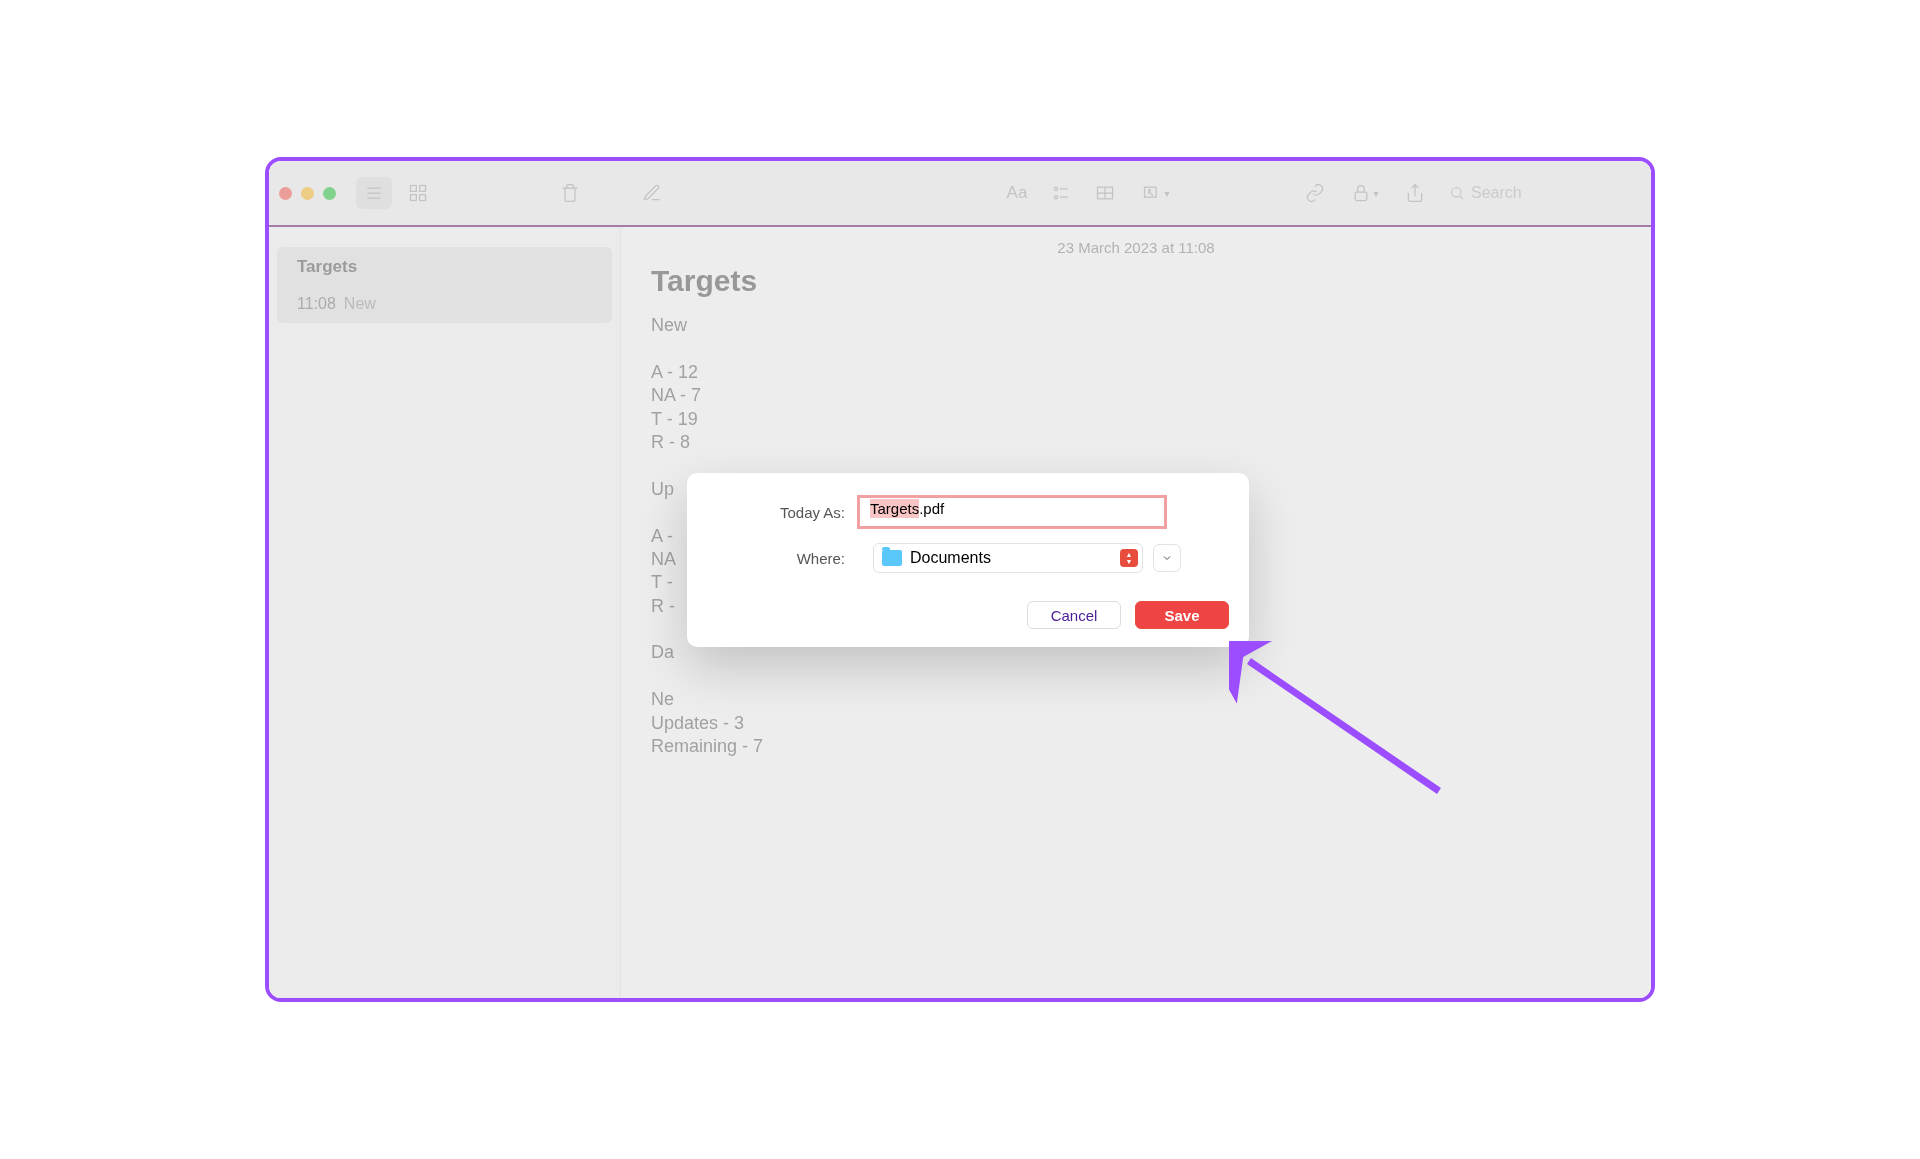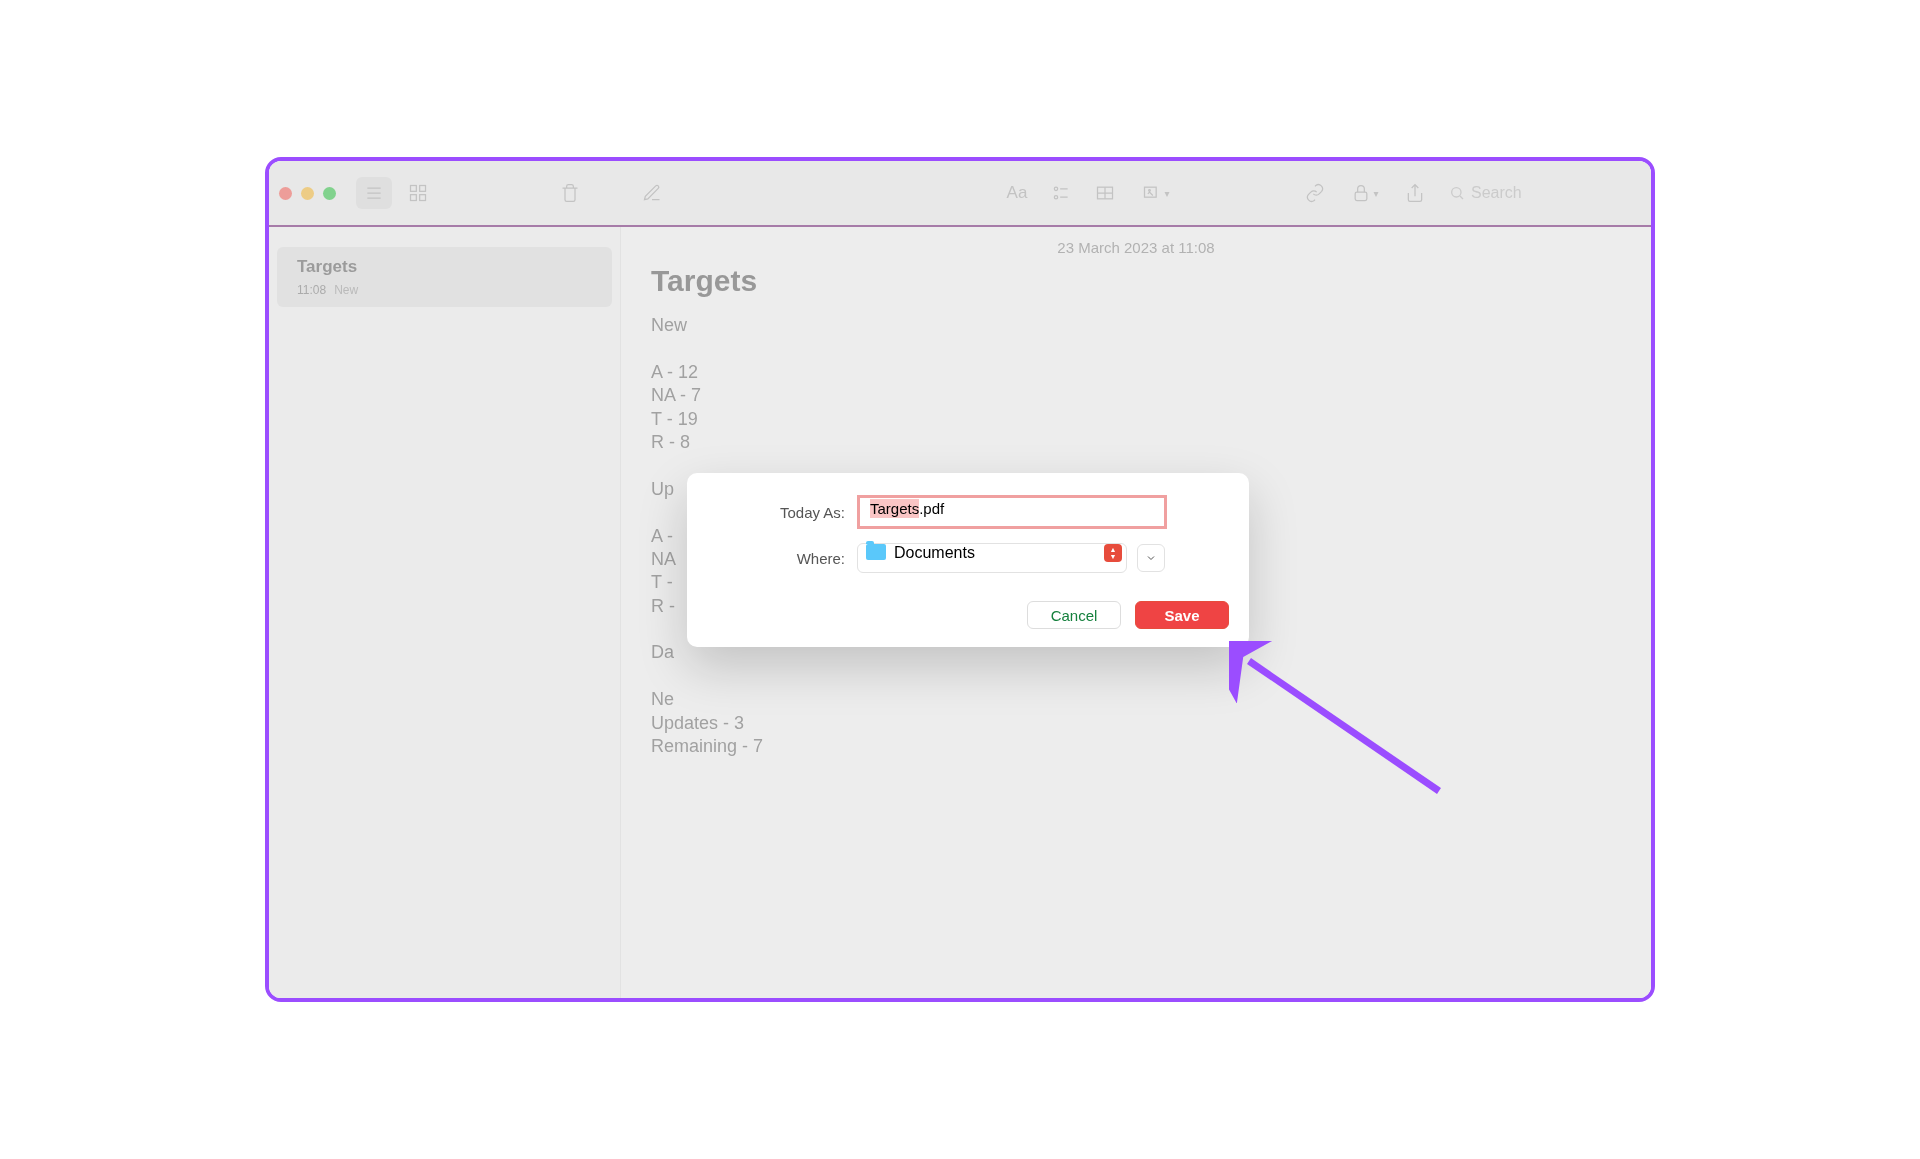--- a/index.html
+++ b/index.html
@@ -123,23 +123,23 @@
       margin-top: 8px;
     }
     
     .note-item-title {
       font-size: 17px;
       font-weight: 700;
       color: #5a5a5a;
     }
     
     .note-item-sub {
-      font-size: 12px;
+      font-size: 16px;
       color: #7a7a7a;
-      margin-top: 6px;
+      margin-top: 18px;
     }
     
     .note-item-sub .preview {
       color: #999;
       margin-left: 8px;
     }
     
     .content {
       flex: 1;
       padding: 12px 30px;
@@ -233,25 +233,26 @@
       padding: 0 8px;
       font-size: 15px;
     }
     
     .where-select {
       width: 270px;
       height: 30px;
       border: 1px solid #e2e2e2;
       border-radius: 6px;
       display: flex;
-      align-items: flex-start;
+      align-items: center;
       padding: 0 4px 0 8px;
       font-size: 16px;
       background: #fff;
       gap: 8px;
+      margin-left: 16px;
     }
     
     .folder-icon {
       width: 20px;
       height: 16px;
       background: #5ac8fa;
       border-radius: 2px;
       position: relative;
     }
     
@@ -308,21 +309,21 @@
       font-size: 15px;
       display: flex;
       align-items: center;
       justify-content: center;
       cursor: pointer;
     }
     
     .btn-cancel {
       background: #fff;
       border: 1px solid #ddd;
-      color: #15803d;
+      color: #4c1d95;
     }
     
     .btn-save {
       background: #ef4444;
       border: 1px solid #e74c3c;
       color: #fff;
       font-weight: 700;
       text-align: right;
     }
     

